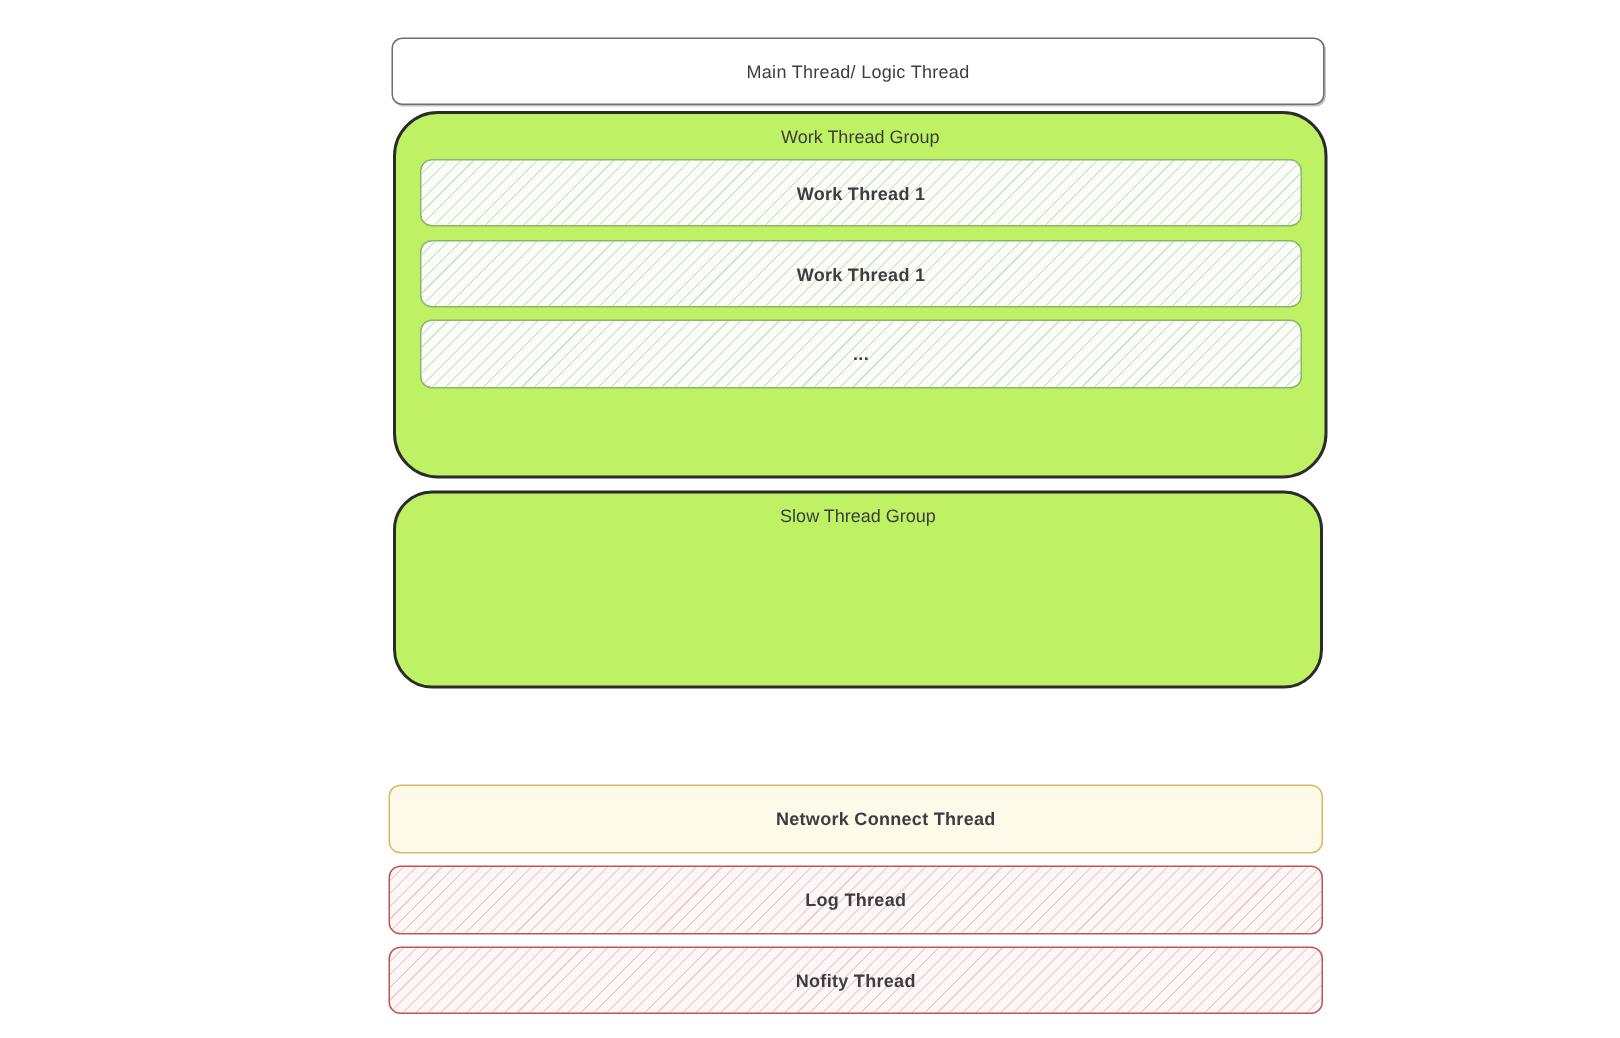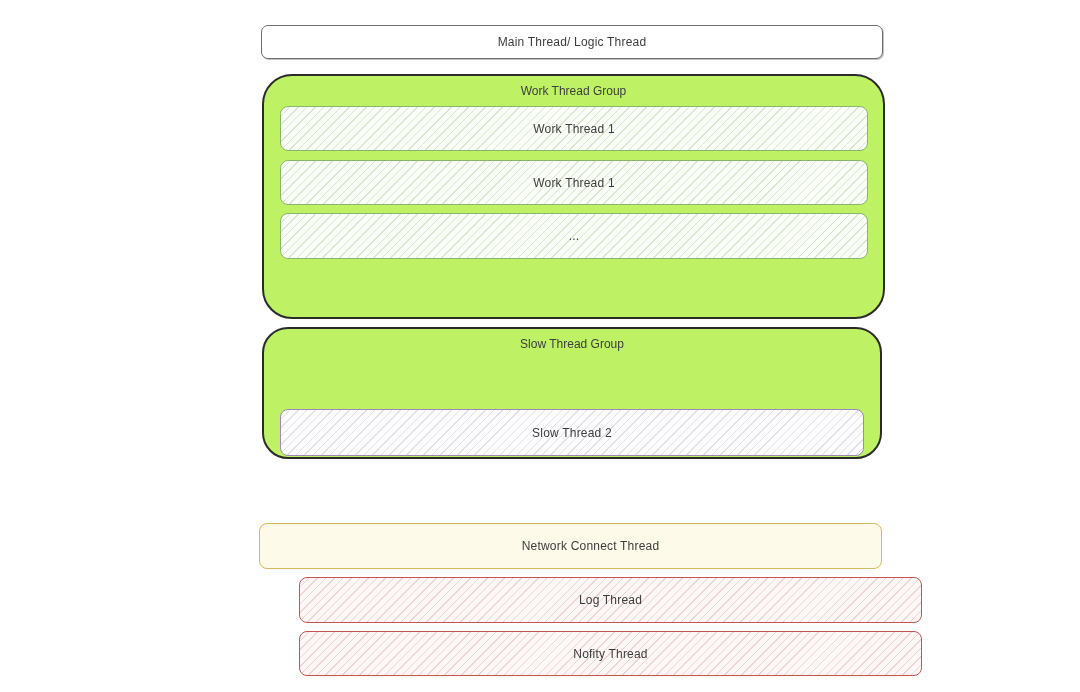--- a/index.html
+++ b/index.html
@@ -20,21 +20,21 @@
     box-sizing: border-box;
     display: flex;
     align-items: center;
     justify-content: center;
     font-size: 12px;
     color: #3d3d3d;
     letter-spacing: .2px;
   }
   
   .main-box {
-    left: 261px; top: 25px; width: 622px; height: 34px;
+    left: 261px; top: 25px; width: 622px; height: 45px;
     border: 1.4px solid #6e6e6e;
     border-radius: 7px;
     background: #ffffff;
     box-shadow: 1px 1px 0 rgba(120,120,120,.45);
   }
   
   .group {
     position: absolute;
     box-sizing: border-box;
     border: 2px solid #2b2b2b;
@@ -47,20 +47,21 @@
     position: absolute;
     top: 8px; left: 0; right: 0;
     text-align: center;
     font-size: 12px;
     color: #3d3d3d;
   }
   
   .hatch {
     border-radius: 8px;
     border: 1.4px solid;
+    font-weight: bold;
   }
   .green {
     border-color: #8ab56c;
     background:
       repeating-linear-gradient(135deg,
         rgba(141,182,112,0.32) 0px, rgba(141,182,112,0.32) 1px,
         transparent 1px, transparent 6px),
       #fbfdf8;
   }
   .purple {
@@ -80,21 +81,20 @@
       #fdfaе9;
     background-color: #fdfae9;
   }
   .red {
     border-color: #c2564f;
     background:
       repeating-linear-gradient(135deg,
         rgba(209,128,122,0.30) 0px, rgba(209,128,122,0.30) 1px,
         transparent 1px, transparent 6px),
       #fdf8f7;
-    margin-left: 40px;
   }
   
   .wt { left: 16px; width: 588px; height: 45px; }
   .wt1 { top: 30px; }
   .wt2 { top: 84px; }
   .wt3 { top: 137px; height: 46px; }
   .wt4 { top: 190px; height: 46px; }
   
   .st { left: 16px; width: 584px; height: 46px; }
   .st1 { top: 27px; }
@@ -123,23 +123,20 @@
     <div class="box hatch green wt wt2">
       <span>Work Thread 1</span>
     </div>
     <div class="box hatch green wt wt3">
       <span>...</span>
     </div>
   </div>
 
   <div class="group group-slow">
     <div class="group-label">Slow Thread Group</div>
-    <div class="box hatch purple st st2">
-      <span>Slow Thread 2</span>
-    </div>
   </div>
 
   <div class="box hatch yellow standalone net2">
     <span>Network Connect Thread</span>
   </div>
   <div class="box hatch red standalone log1">
     <span>Log Thread</span>
   </div>
   <div class="box hatch red standalone not1">
     <span>Nofity Thread</span>

